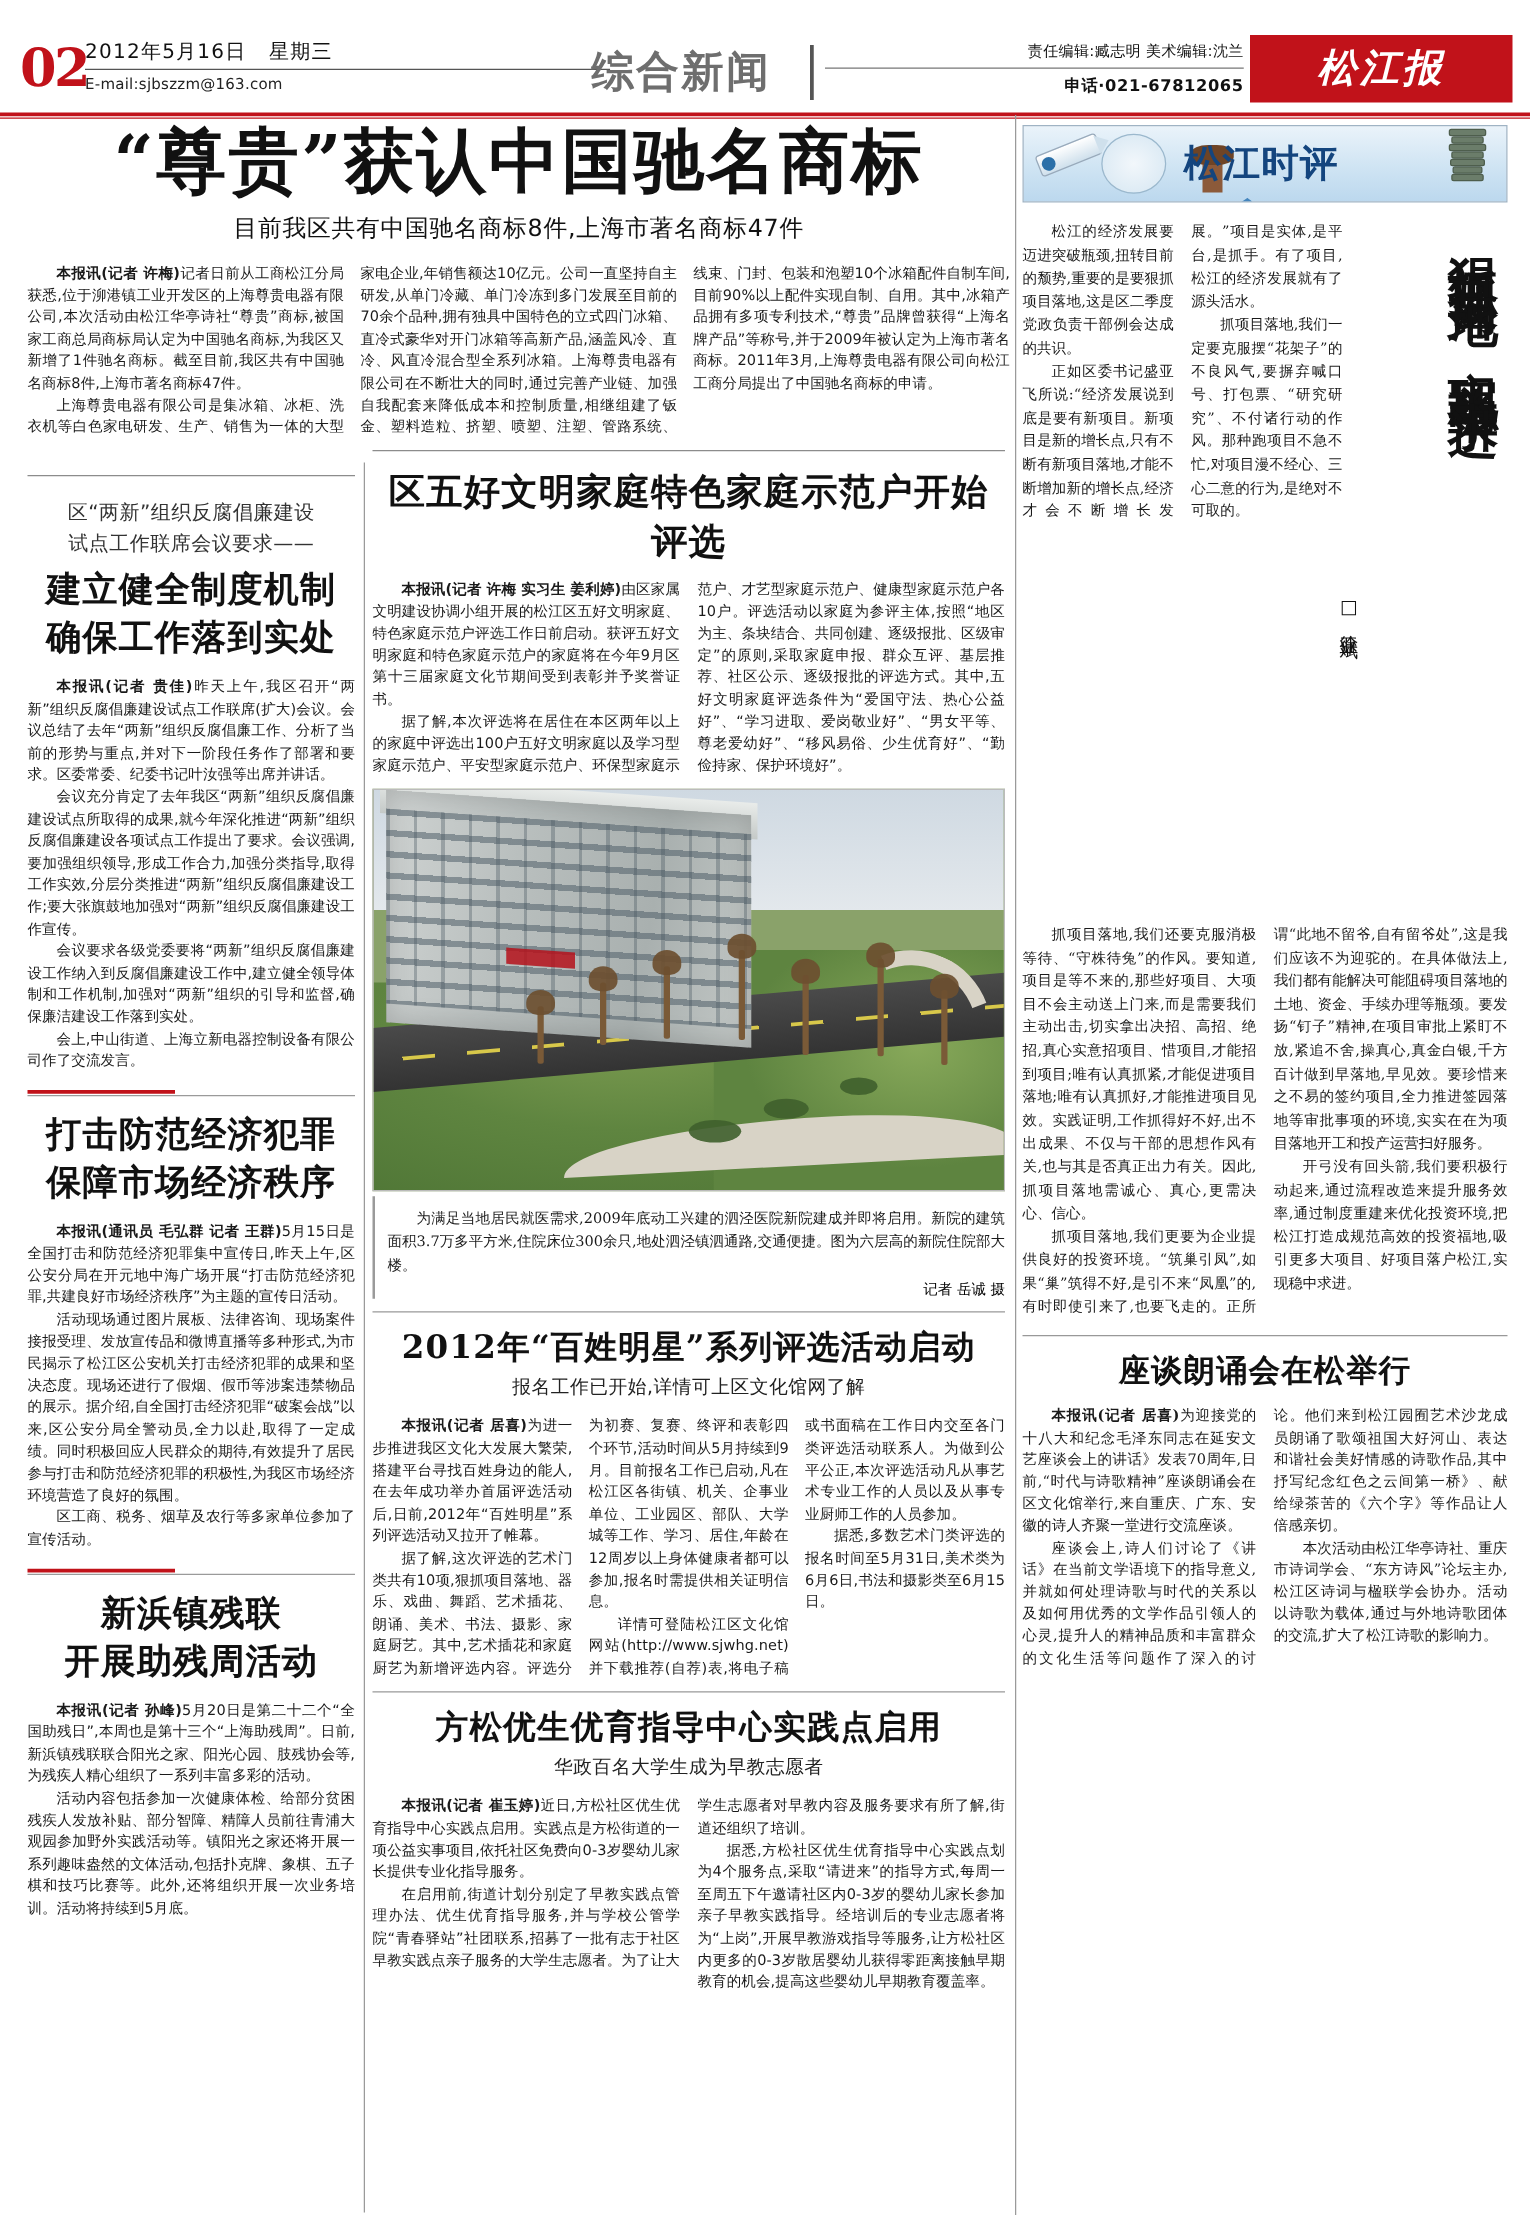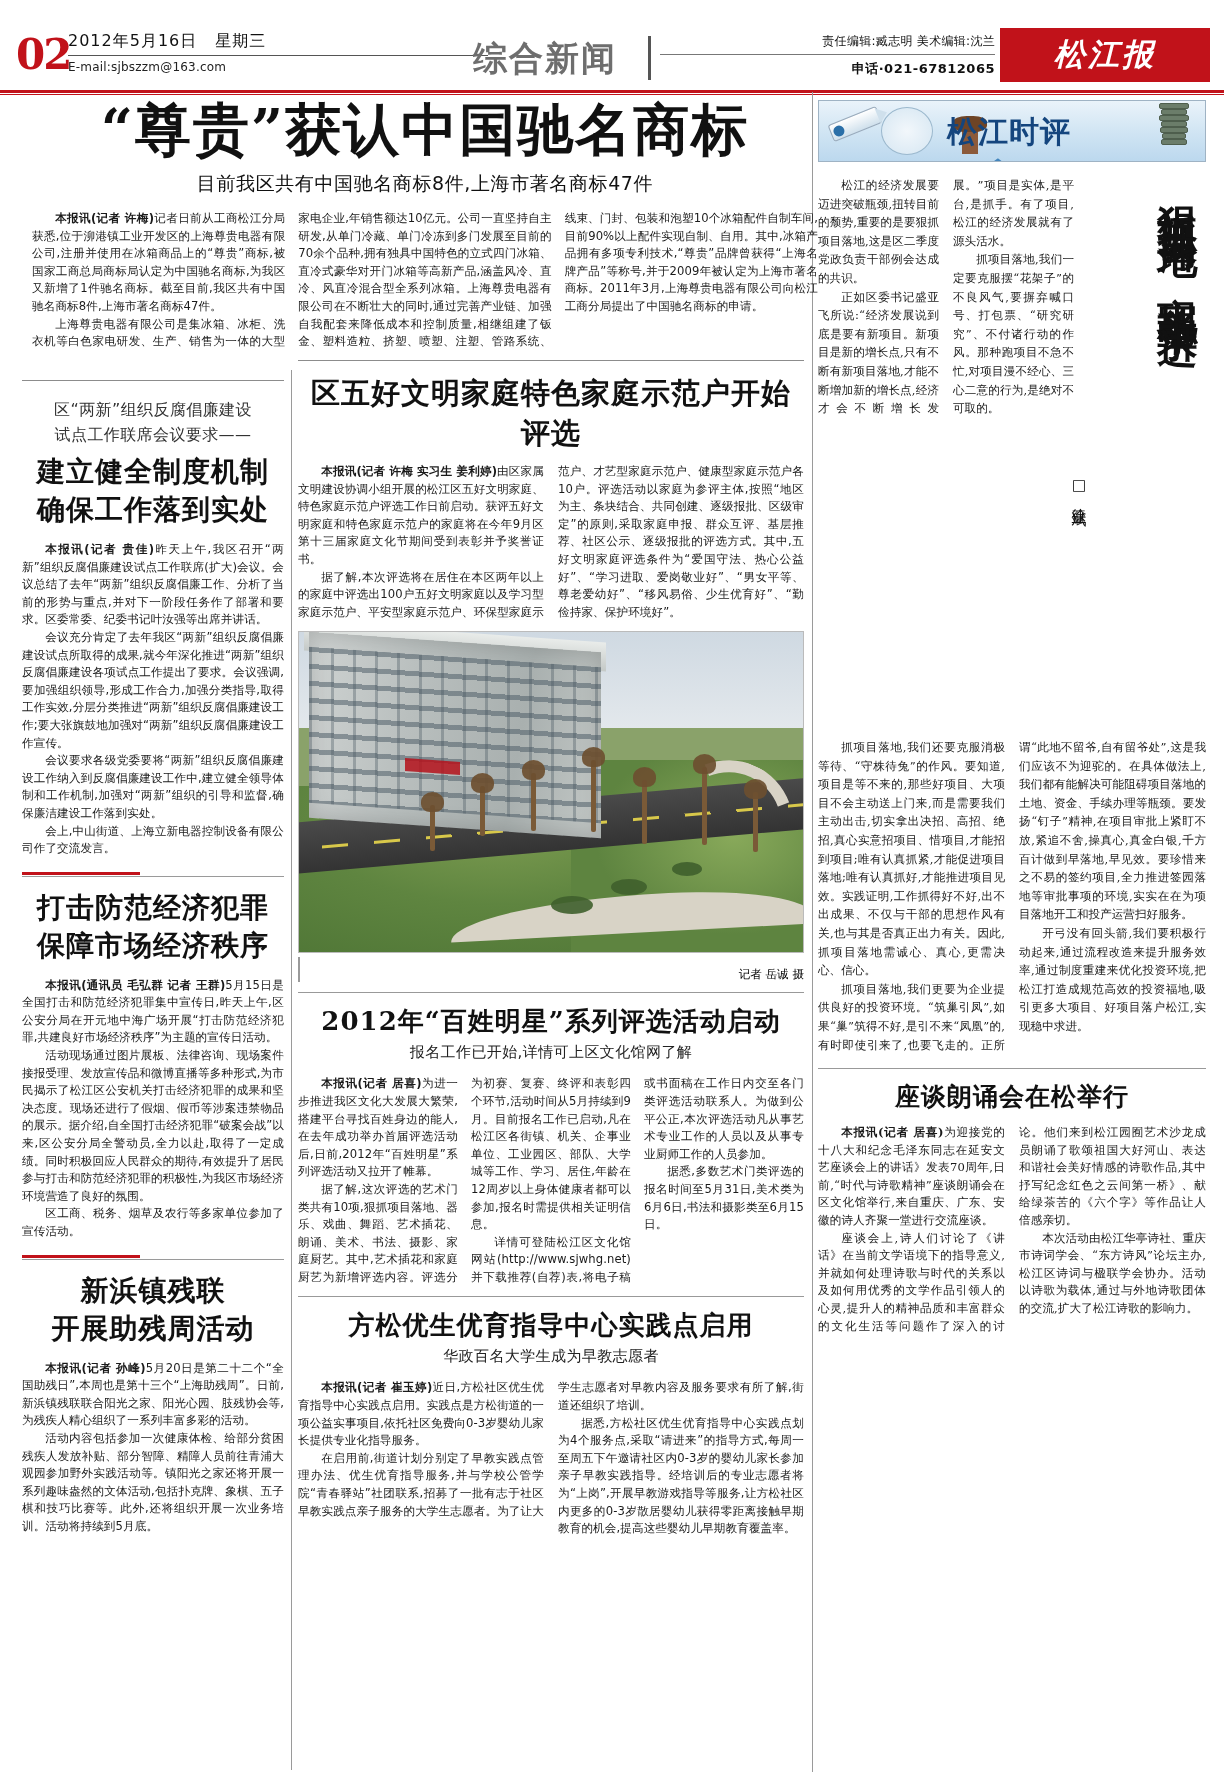--- a/index.html
+++ b/index.html
@@ -284,25 +284,25 @@
       </div>
     </div>
     <div class="mh-logo">松江报</div>
     <div class="mh-botline"></div>
     <div class="mh-botline2"></div>
   </div>
 
   <div class="vdiv" style="left:291px; top:370px; height:1400px;"></div>
   <div class="vdiv" style="left:812px; top:92px; height:1680px;"></div>
 
-  <div style="position:absolute; left:22px; top:96px; width:786px;margin-left:10px;">
+  <div style="position:absolute; left:22px; top:96px; width:786px;">
     <div class="hl-main">“尊贵”获认中国驰名商标</div>
     <div class="hl-sub" style="margin-top:6px;">目前我区共有中国驰名商标8件,上海市著名商标47件</div>
     <div class="body-txt cols3" style="margin-top:12px; height:150px;">
-      <p><span class="lead">本报讯(记者 许梅)</span><span>记者日前从工商松江分局获悉,位于泖港镇工业开发区的上海尊贵电器有限公司,注册并使用在冰箱商品上的“尊贵”商标,被国家工商总局商标局认定为中国驰名商标,为我区又新增了1件驰名商标。截至目前,我区共有中国驰名商标8件,上海市著名商标47件。</span></p>
+      <p><span class="lead">本报讯(记者 许梅)</span><span>记者日前从工商松江分局获悉,位于泖港镇工业开发区的上海尊贵电器有限公司,本次活动由松江华亭诗社“尊贵”商标,被国家工商总局商标局认定为中国驰名商标,为我区又新增了1件驰名商标。截至目前,我区共有中国驰名商标8件,上海市著名商标47件。</span></p>
       <p>上海尊贵电器有限公司是集冰箱、冰柜、洗衣机等白色家电研发、生产、销售为一体的大型家电企业,年销售额达10亿元。公司一直坚持自主研发,从单门冷藏、单门冷冻到多门发展至目前的70余个品种,拥有独具中国特色的立式四门冰箱、直冷式豪华对开门冰箱等高新产品,涵盖风冷、直冷、风直冷混合型全系列冰箱。上海尊贵电器有限公司在不断壮大的同时,通过完善产业链、加强自我配套来降低成本和控制质量,相继组建了钣金、塑料造粒、挤塑、喷塑、注塑、管路系统、线束、门封、包装和泡塑10个冰箱配件自制车间,目前90%以上配件实现自制、自用。其中,冰箱产品拥有多项专利技术,“尊贵”品牌曾获得“上海名牌产品”等称号,并于2009年被认定为上海市著名商标。2011年3月,上海尊贵电器有限公司向松江工商分局提出了中国驰名商标的申请。</p>
     </div>
   </div>
 
   <div class="col-left" style="top:368px; width:262px;">
 
     <div class="hr-thin"></div>
 
     <div>
       <div class="hl-shoulder" style="margin-top:16px;">区“两新”组织反腐倡廉建设</div>
@@ -371,20 +371,23 @@
       <div class="tree" style="left:80%; top:42%; height:78px;"></div>
       <div class="tree" style="left:90%; top:50%; height:60px;"></div>
       <div class="tree" style="left:36%; top:48%; height:50px;"></div>
       <div class="tree" style="left:26%; top:54%; height:46px;"></div>
       <div class="bush" style="left:62%; bottom:18%; width:36px; height:16px;"></div>
       <div class="bush" style="left:74%; bottom:24%; width:30px; height:14px;"></div>
       <div class="bush" style="left:50%; bottom:12%; width:42px; height:18px;"></div>
     </div>
 
     <div class="cap-box">
+      <div class="cap-txt">
+        <span class="ind">为满足当地居民就医需求,2009年底动工兴建的泗泾医院新院建成并即将启用。新院的建筑面积3.7万多平方米,住院床位300余只,地处泗泾镇泗通路,交通便捷。图为六层高的新院住院部大楼。</span>
+      </div>
       <div class="cap-credit">记者 岳诚 摄</div>
     </div>
 
     <div class="hr-gray2"></div>
 
     <div>
       <div class="hl-mid" style="margin-top:6px;">2012年“百姓明星”系列评选活动启动</div>
       <div class="hl-sub2">报名工作已开始,详情可上区文化馆网了解</div>
       <div class="body-txt cols3" style="margin-top:10px;">
         <p><span class="lead">本报讯(记者 居喜)</span><span>为进一步推进我区文化大发展大繁荣,搭建平台寻找百姓身边的能人,在去年成功举办首届评选活动后,日前,2012年“百姓明星”系列评选活动又拉开了帷幕。</span></p>

